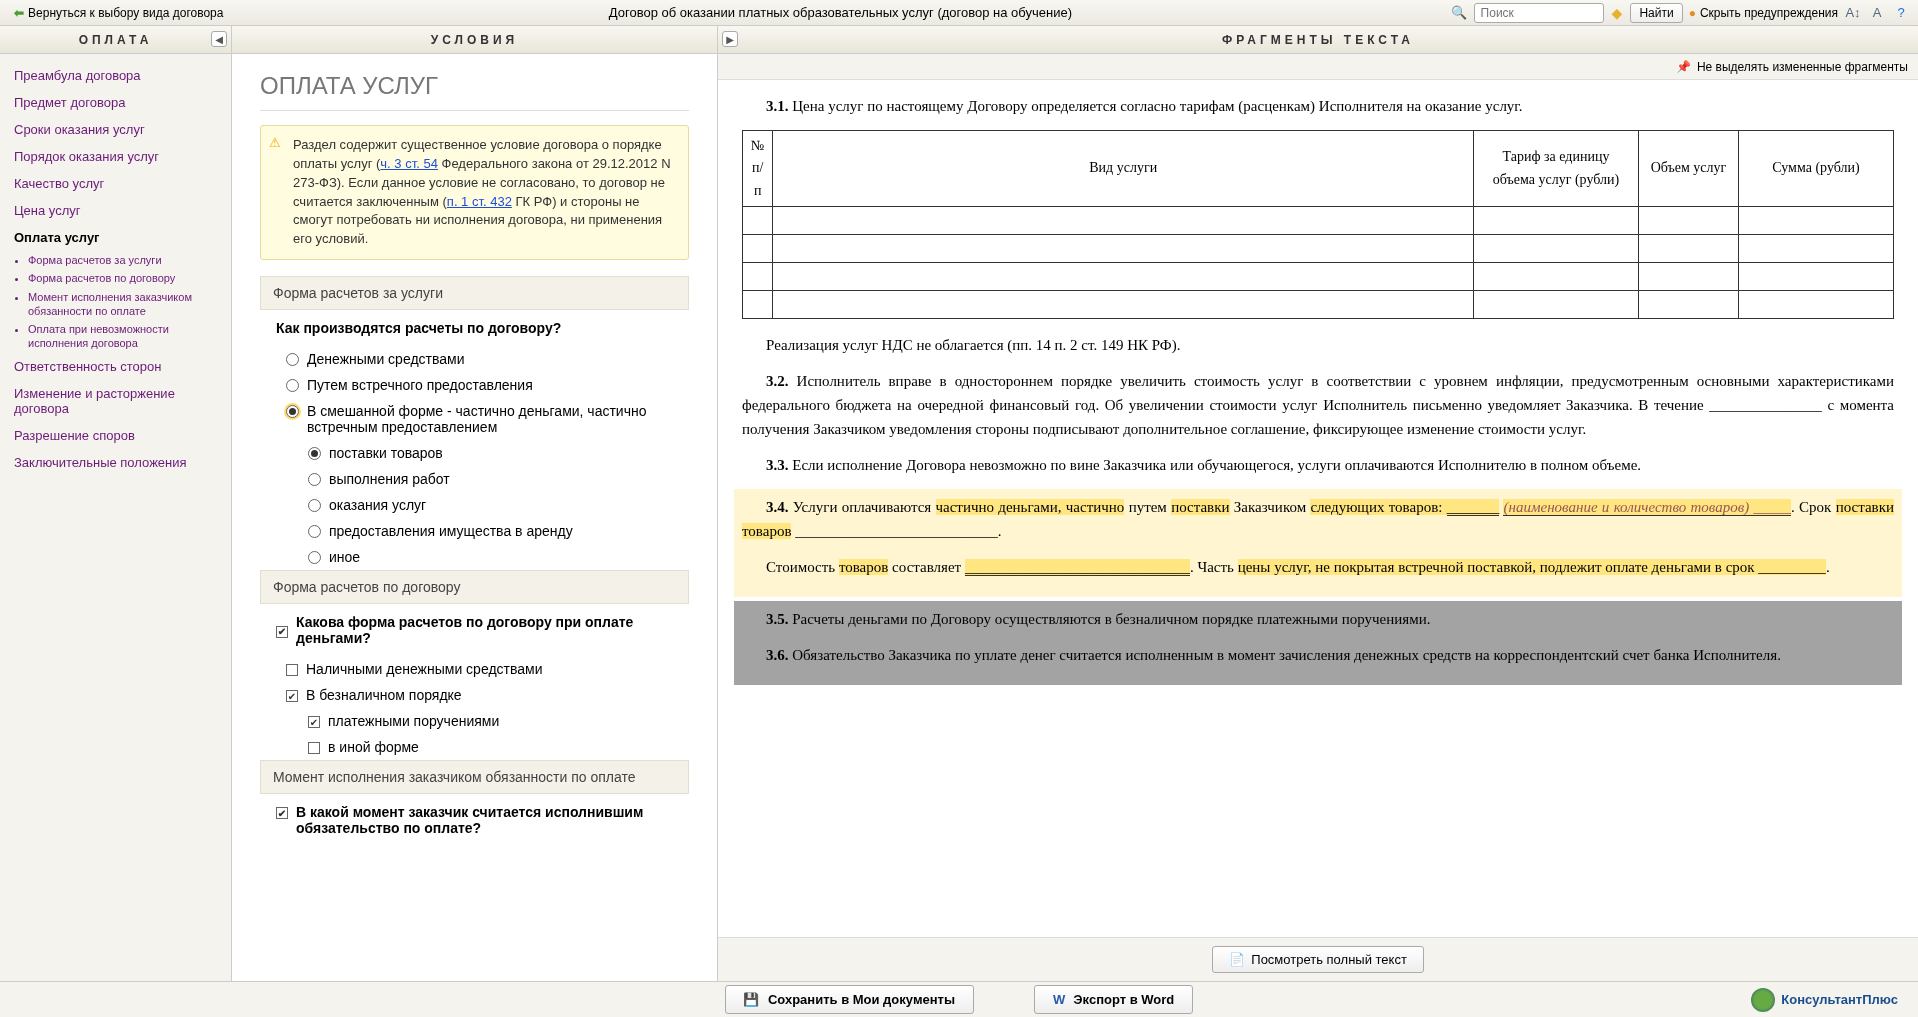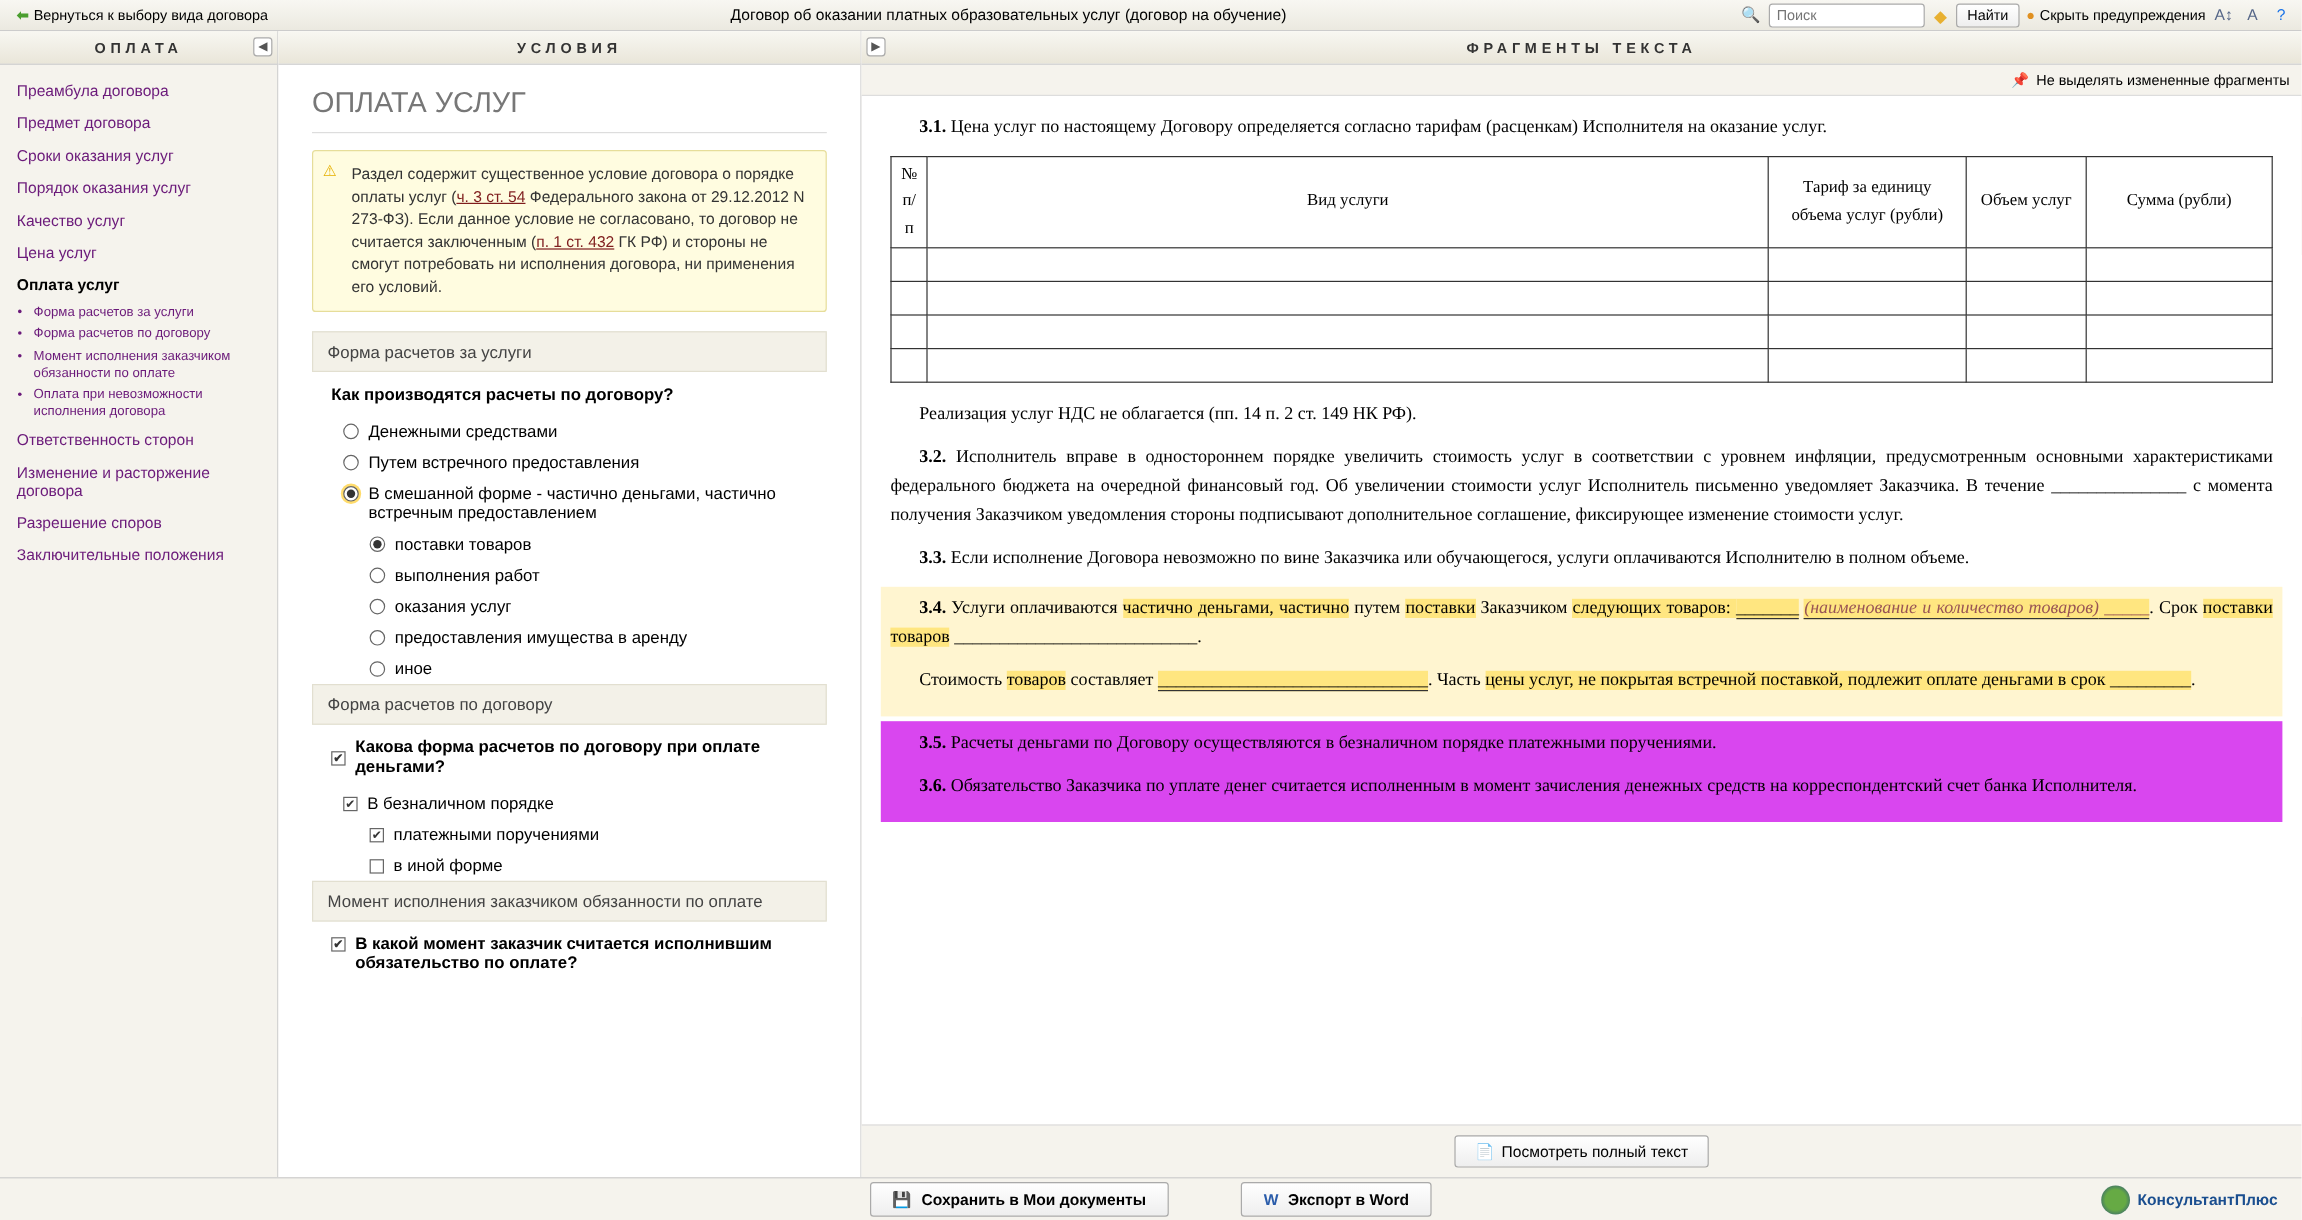--- a/index.html
+++ b/index.html
@@ -27,21 +27,21 @@
 .collapse-right { left: 4px; }
 .nav-list { padding: 8px 0; overflow-y: auto; }
 .nav-item { padding: 6px 14px; font-size: 13px; color: #6b1a7a; cursor: pointer; }
 .nav-item.active { color: #000; font-weight: bold; }
 .nav-sub { list-style: disc; margin-left: 28px; }
 .nav-sub li { font-size: 11px; color: #6b1a7a; padding: 2px 0; cursor: pointer; line-height: 1.3; }
 .mid-body { flex: 1; overflow-y: auto; padding: 18px 28px 18px 28px; position: relative; }
 .mid-h1 { font-size: 24px; color: #777; font-weight: normal; border-bottom: 1px solid #ddd; padding-bottom: 10px; margin-bottom: 14px; }
 .warn-box { background: #fffce0; border: 1px solid #e6dd9a; border-radius: 3px; padding: 10px 12px 10px 32px; font-size: 13px; line-height: 1.45; position: relative; color: #333; margin-bottom: 16px; }
 .warn-box::before { content: '⚠'; position: absolute; left: 8px; top: 8px; color: #e6b000; }
-.warn-box a { color: #7f1d1d; text-decoration: underline; }
+.warn-box a { color: #1d4ed8; text-decoration: underline; }
 .section-title { background: #f3f1e8; border: 1px solid #e2dfd0; padding: 8px 12px; font-size: 14px; color: #444; margin-bottom: 10px; }
 .question { font-weight: bold; font-size: 14px; margin: 10px 0 10px 16px; color: #000000; }
 .opts { margin-left: 26px; }
 .opt { display: flex; align-items: flex-start; gap: 8px; padding: 5px 0; font-size: 14px; }
 .radio-dot { width: 13px; height: 13px; border: 1px solid #666; border-radius: 50%; flex-shrink: 0; background: #fff; margin-top: 2px; display: inline-flex; align-items: center; justify-content: center; }
 .radio-dot.checked::after { content: ''; width: 7px; height: 7px; background: #333; border-radius: 50%; }
 .radio-dot.highlight { box-shadow: 0 0 0 2px #ffdc6c; }
 .sub-opts { margin-left: 48px; }
 .checkbox { width: 12px; height: 12px; border: 1px solid #666; flex-shrink: 0; background: #fff; margin-top: 3px; display: inline-flex; align-items: center; justify-content: center; font-size: 10px; color: #333; }
 .checkbox.checked::after { content: '✔'; }
@@ -164,20 +164,24 @@
           </div>
       </div>
 
       <div class="section-title">Форма расчетов по договору</div>
       <div class="question" style="display:flex;align-items:center;gap:8px">
         <span class="checkbox checked"></span>
         <span>Какова форма расчетов по договору при оплате деньгами?</span>
       </div>
       <div class="opts">
         <div class="opt">
+            <span class="checkbox"></span>
+            <span>Наличными денежными средствами</span>
+          </div>
+        <div class="opt">
             <span class="checkbox checked"></span>
             <span>В безналичном порядке</span>
           </div>
       </div>
       <div class="sub-opts">
         <div class="opt">
             <span class="checkbox checked"></span>
             <span>платежными поручениями</span>
           </div>
         <div class="opt">
@@ -245,21 +249,21 @@
         </table>
       <p style="margin-left:24px">Реализация услуг НДС не облагается (пп. 14 п. 2 ст. 149 НК РФ).</p>
       <p><span class="clause-num">3.2.</span><span> Исполнитель вправе в одностороннем порядке увеличить стоимость услуг в соответствии с уровнем инфляции, предусмотренным основными характеристиками федерального бюджета на очередной финансовый год. Об увеличении стоимости услуг Исполнитель письменно уведомляет Заказчика. В течение _______________ с момента получения Заказчиком уведомления стороны подписывают дополнительное соглашение, фиксирующее изменение стоимости услуг.</span></p>
       <p><span class="clause-num">3.3.</span><span> Если исполнение Договора невозможно по вине Заказчика или обучающегося, услуги оплачиваются Исполнителю в полном объеме.</span></p>
 
       <div class="fragment-hl">
         <p style="text-align:justify"><span class="clause-num">3.4.</span><span> Услуги оплачиваются </span><span class="hl-y">частично деньгами, частично</span><span> путем </span><span class="hl-y">поставки</span><span> Заказчиком </span><span class="hl-y">следующих товаров: </span><span class="hl-y hl-u">_______</span> <span class="hl-y hl-italic hl-u">(наименование и количество товаров)</span><span class="hl-y hl-italic hl-u"> _____</span><span>. Срок </span><span class="hl-y">поставки товаров</span><span> ___________________________.</span></p>
         <p style="text-align:justify;margin-left:24px"><span>Стоимость </span><span class="hl-y">товаров</span><span> составляет </span><span class="hl-y hl-u"> ______________________________</span><span>. Часть </span><span class="hl-y">цены услуг, не покрытая встречной поставкой, подлежит оплате деньгами в срок _________</span><span>.</span></p>
       </div>
 
-      <div class="fragment-hl" style="background:#d946ef">
+      <div class="fragment-hl" style="background:#a3a3a3">
         <p><span class="clause-num">3.5.</span><span> Расчеты деньгами по Договору осуществляются в безналичном порядке платежными поручениями.</span></p>
         <p><span class="clause-num">3.6.</span><span> Обязательство Заказчика по уплате денег считается исполненным в момент зачисления денежных средств на корреспондентский счет банка Исполнителя.</span></p>
       </div>
     </div>
     <div class="right-footer">
       <button class="footer-btn">
         <span>📄</span>
         <span>Посмотреть полный текст</span>
       </button>
     </div>

